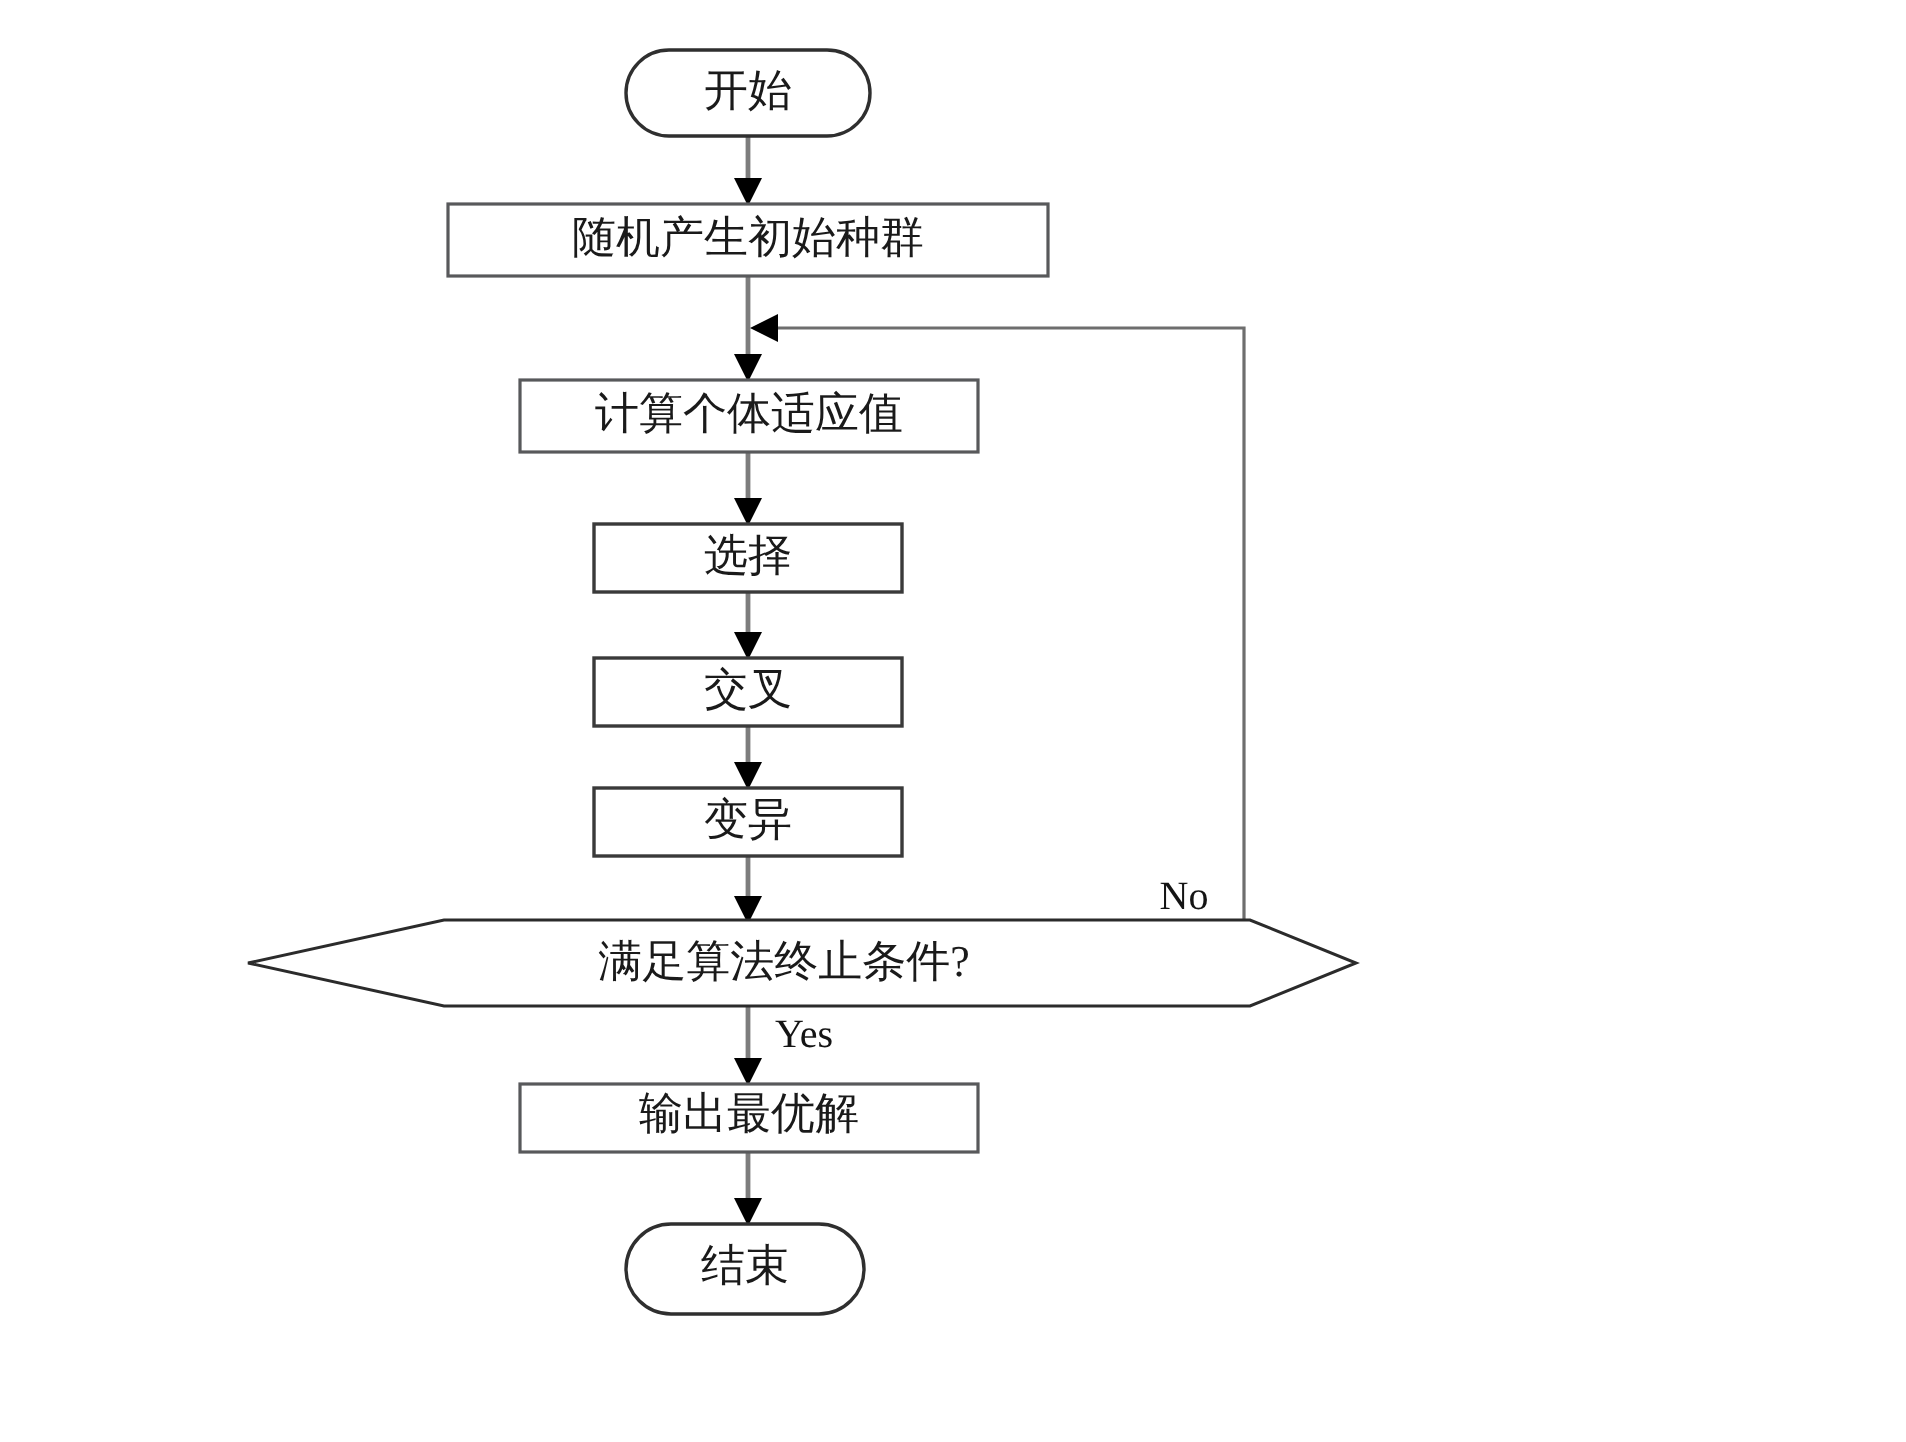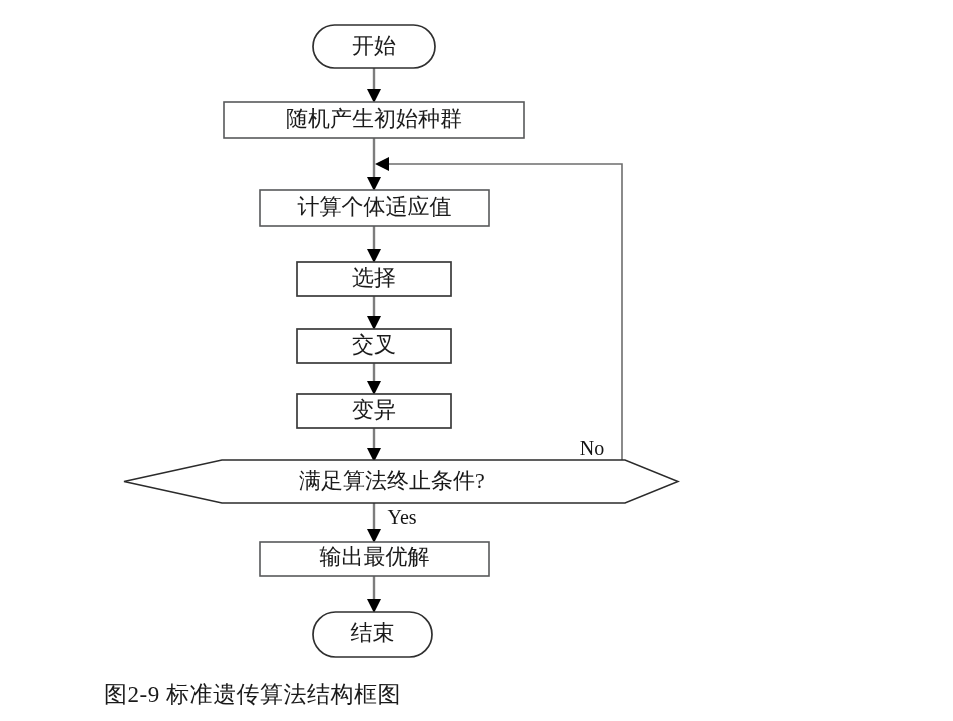--- a/index.html
+++ b/index.html
@@ -183,15 +183,14 @@
       <rect class="terminal-shape" x="313" y="612" width="119" height="45" rx="22.5" ry="22.5"></rect>
       <text class="node-label" x="372.5" y="635">结束</text>
     </g>
 
     <text class="edge-label" x="402" y="519">Yes</text>
 
     <text class="edge-label" x="592" y="450">No</text>
 
   </svg>
 
-  <div class="caption-text">图2-9  标准遗传算法结构框图</div>
 
 </div>
 
 </body></html>

